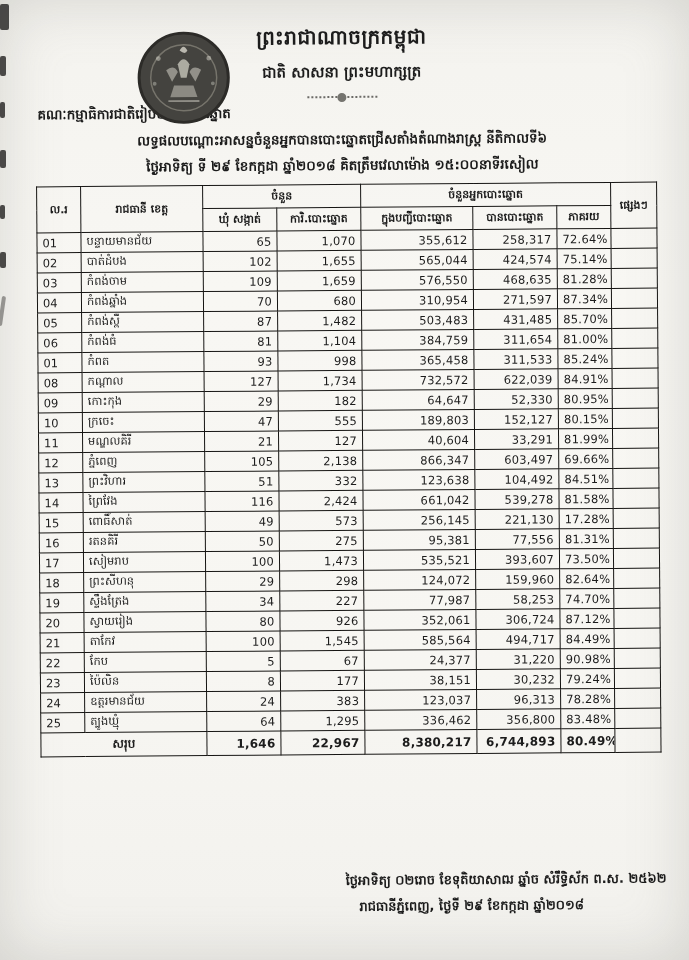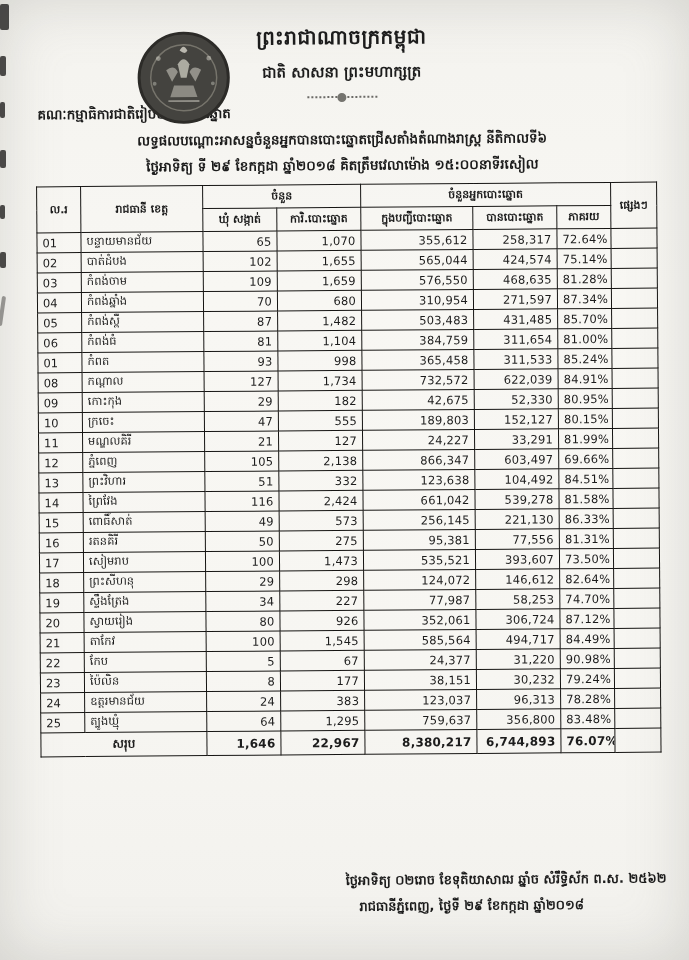--- a/index.html
+++ b/index.html
@@ -197,41 +197,41 @@
           <td class="cell-num">732,572</td>
           <td class="cell-num">622,039</td>
           <td class="cell-num">84.91%</td>
           <td class="cell-others"></td>
         </tr>
         <tr>
           <td class="cell-no">09</td>
           <td class="cell-province">កោះកុង</td>
           <td class="cell-num">29</td>
           <td class="cell-num">182</td>
-          <td class="cell-num">42,675</td>
+          <td class="cell-num">64,647</td>
           <td class="cell-num">52,330</td>
           <td class="cell-num">80.95%</td>
           <td class="cell-others"></td>
         </tr>
         <tr>
           <td class="cell-no">10</td>
           <td class="cell-province">ក្រចេះ</td>
           <td class="cell-num">47</td>
           <td class="cell-num">555</td>
           <td class="cell-num">189,803</td>
           <td class="cell-num">152,127</td>
           <td class="cell-num">80.15%</td>
           <td class="cell-others"></td>
         </tr>
         <tr>
           <td class="cell-no">11</td>
           <td class="cell-province">មណ្ឌលគិរី</td>
           <td class="cell-num">21</td>
           <td class="cell-num">127</td>
-          <td class="cell-num">24,227</td>
+          <td class="cell-num">40,604</td>
           <td class="cell-num">33,291</td>
           <td class="cell-num">81.99%</td>
           <td class="cell-others"></td>
         </tr>
         <tr>
           <td class="cell-no">12</td>
           <td class="cell-province">ភ្នំពេញ</td>
           <td class="cell-num">105</td>
           <td class="cell-num">2,138</td>
           <td class="cell-num">866,347</td>
@@ -259,21 +259,21 @@
           <td class="cell-num">81.58%</td>
           <td class="cell-others"></td>
         </tr>
         <tr>
           <td class="cell-no">15</td>
           <td class="cell-province">ពោធិ៍សាត់</td>
           <td class="cell-num">49</td>
           <td class="cell-num">573</td>
           <td class="cell-num">256,145</td>
           <td class="cell-num">221,130</td>
-          <td class="cell-num">86.33%</td>
+          <td class="cell-num">17.28%</td>
           <td class="cell-others"></td>
         </tr>
         <tr>
           <td class="cell-no">16</td>
           <td class="cell-province">រតនគិរី</td>
           <td class="cell-num">50</td>
           <td class="cell-num">275</td>
           <td class="cell-num">95,381</td>
           <td class="cell-num">77,556</td>
           <td class="cell-num">81.31%</td>
@@ -288,21 +288,21 @@
           <td class="cell-num">393,607</td>
           <td class="cell-num">73.50%</td>
           <td class="cell-others"></td>
         </tr>
         <tr>
           <td class="cell-no">18</td>
           <td class="cell-province">ព្រះសីហនុ</td>
           <td class="cell-num">29</td>
           <td class="cell-num">298</td>
           <td class="cell-num">124,072</td>
-          <td class="cell-num">146,612</td>
+          <td class="cell-num">159,960</td>
           <td class="cell-num">82.64%</td>
           <td class="cell-others"></td>
         </tr>
         <tr>
           <td class="cell-no">19</td>
           <td class="cell-province">ស្ទឹងត្រែង</td>
           <td class="cell-num">34</td>
           <td class="cell-num">227</td>
           <td class="cell-num">77,987</td>
           <td class="cell-num">58,253</td>
@@ -357,34 +357,34 @@
           <td class="cell-num">123,037</td>
           <td class="cell-num">96,313</td>
           <td class="cell-num">78.28%</td>
           <td class="cell-others"></td>
         </tr>
         <tr>
           <td class="cell-no">25</td>
           <td class="cell-province">ត្បូងឃ្មុំ</td>
           <td class="cell-num">64</td>
           <td class="cell-num">1,295</td>
-          <td class="cell-num">759,637</td>
+          <td class="cell-num">336,462</td>
           <td class="cell-num">356,800</td>
           <td class="cell-num">83.48%</td>
           <td class="cell-others"></td>
         </tr>
       </tbody>
     <tfoot>
       <tr class="total-row">
         <td colspan="2" class="total-label">សរុប</td>
         <td class="cell-num">1,646</td>
         <td class="cell-num">22,967</td>
         <td class="cell-num">8,380,217</td>
         <td class="cell-num">6,744,893</td>
-        <td class="cell-num">76.07%</td>
+        <td class="cell-num">80.49%</td>
         <td class="cell-others"></td>
       </tr>
     </tfoot>
   </table>
 
   <div class="footer">
     <div class="footer-line1">ថ្ងៃអាទិត្យ ០២រោច ខែទុតិយាសាឍ ឆ្នាំច សំរឹទ្ធិស័ក ព.ស. ២៥៦២</div>
     <div class="footer-line2">រាជធានីភ្នំពេញ, ថ្ងៃទី ២៩ ខែកក្កដា ឆ្នាំ២០១៨</div>
   </div>
 

